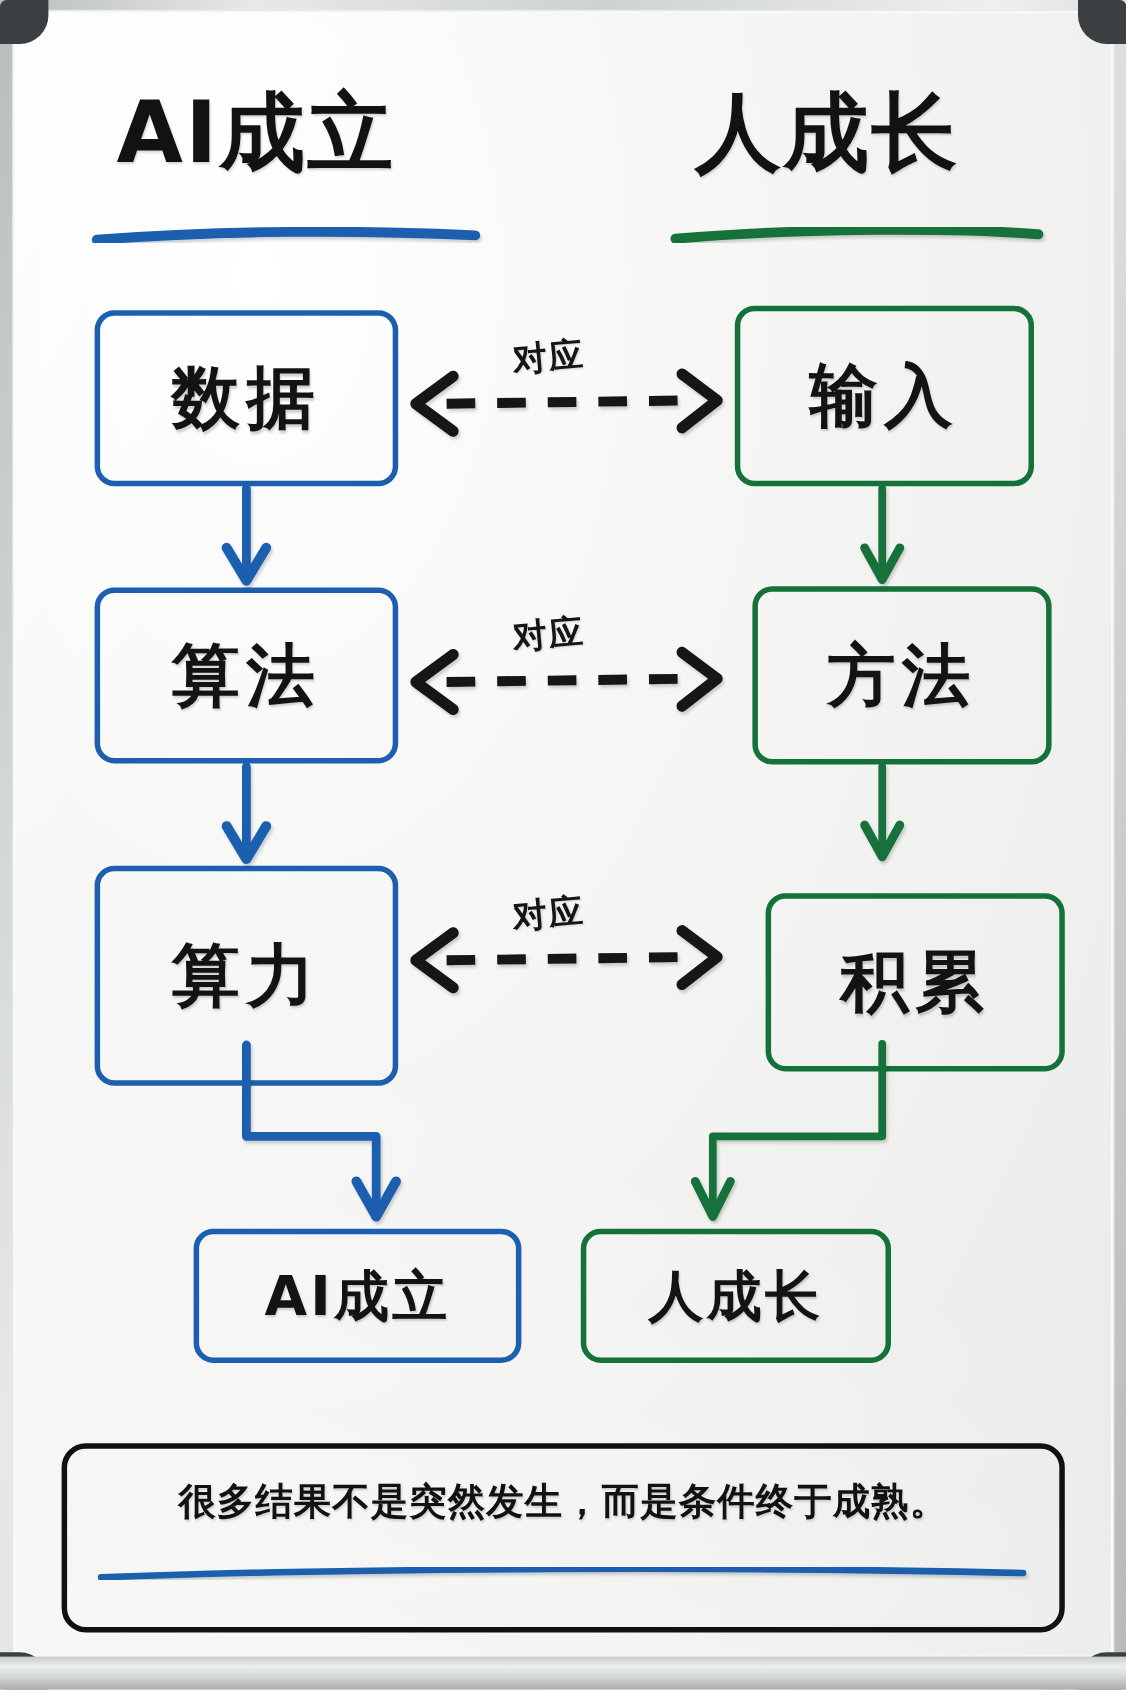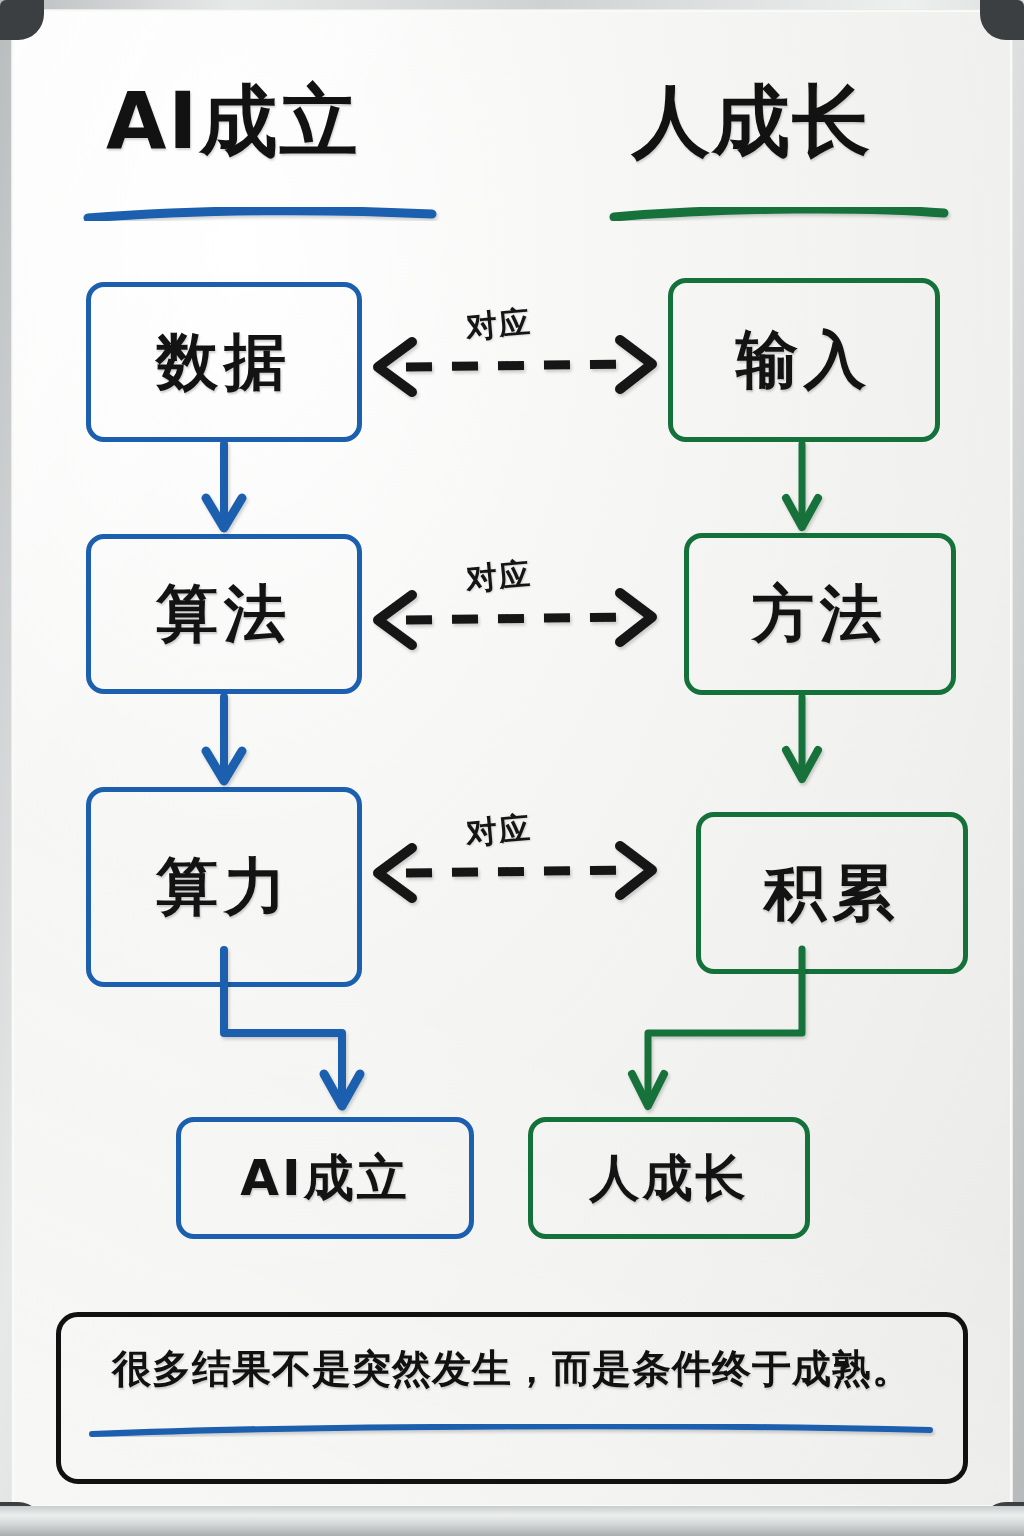--- a/index.html
+++ b/index.html
@@ -142,21 +142,21 @@
     border-radius: 22px;
     background: transparent;
   }
   .note-text {
     position: absolute;
     left: 56px;
     top: 1342px;
     width: 912px;
     text-align: center;
     color: #111111;
-    font-size: 39px;
+    font-size: 34px;
     font-weight: 700;
     letter-spacing: 1px;
     white-space: nowrap;
     text-shadow: 1px 2px 2px rgba(0,0,0,.16);
     font-family: "DejaVu Sans", "Liberation Sans", sans-serif;
   }
 </style>
 </head>
 <body>
 

